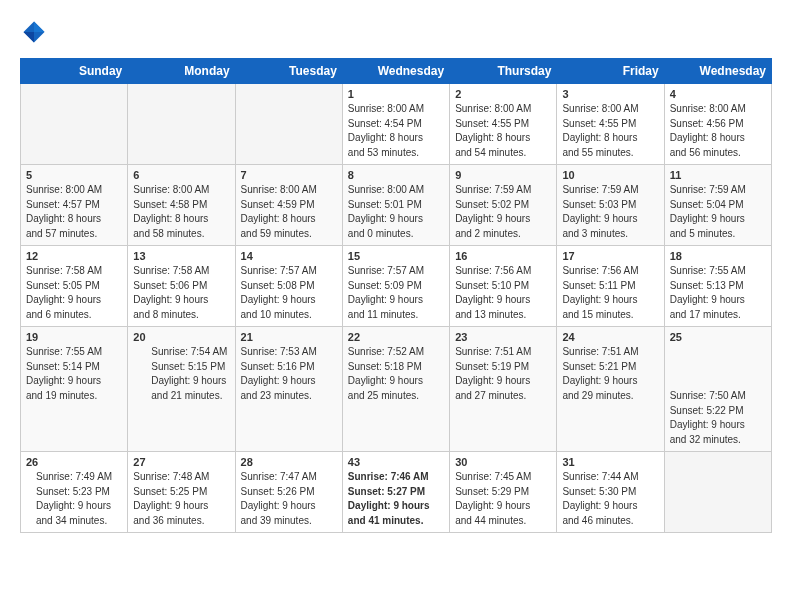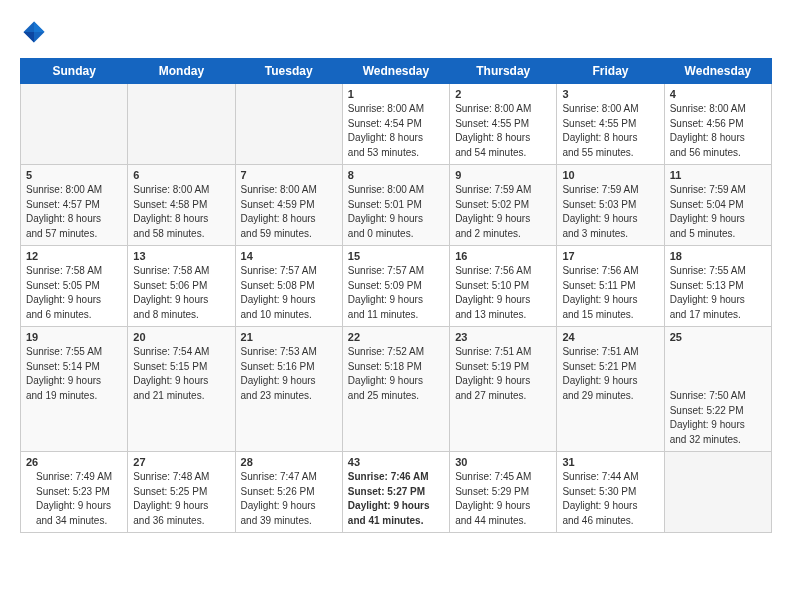--- a/index.html
+++ b/index.html
@@ -60,21 +60,21 @@
     .calendar-table {
       width: 100%;
       border-collapse: collapse;
       table-layout: fixed;
     }
     .calendar-table th {
       background: #1565c0;
       color: #fff;
       font-size: 12px;
       font-weight: bold;
-      text-align: center;
+      text-align: right;
       padding: 5px 5px;
       border: 1px solid #1565c0;
     }
     .calendar-table td {
       vertical-align: top;
       border: 1px solid #ccc;
       padding: 4px 5px;
       font-size: 10px;
       color: #333;
       height: 80px;
@@ -274,21 +274,21 @@
         <tr>
           <td>
             <span class="day-num">19</span>
             <div class="day-info" style="white-space: pre-line;">Sunrise: 7:55 AM
 Sunset: 5:14 PM
 Daylight: 9 hours
 and 19 minutes.</div>
           </td>
           <td>
             <span class="day-num">20</span>
-            <div class="day-info" style="white-space: pre-line;">Sunrise: 7:54 AM
+            <div class="day-info" style="white-space: pre-line; margin-left: 18px;">Sunrise: 7:54 AM
 Sunset: 5:15 PM
 Daylight: 9 hours
 and 21 minutes.</div>
           </td>
           <td>
             <span class="day-num">21</span>
             <div class="day-info" style="white-space: pre-line;">Sunrise: 7:53 AM
 Sunset: 5:16 PM
 Daylight: 9 hours
 and 23 minutes.</div>

